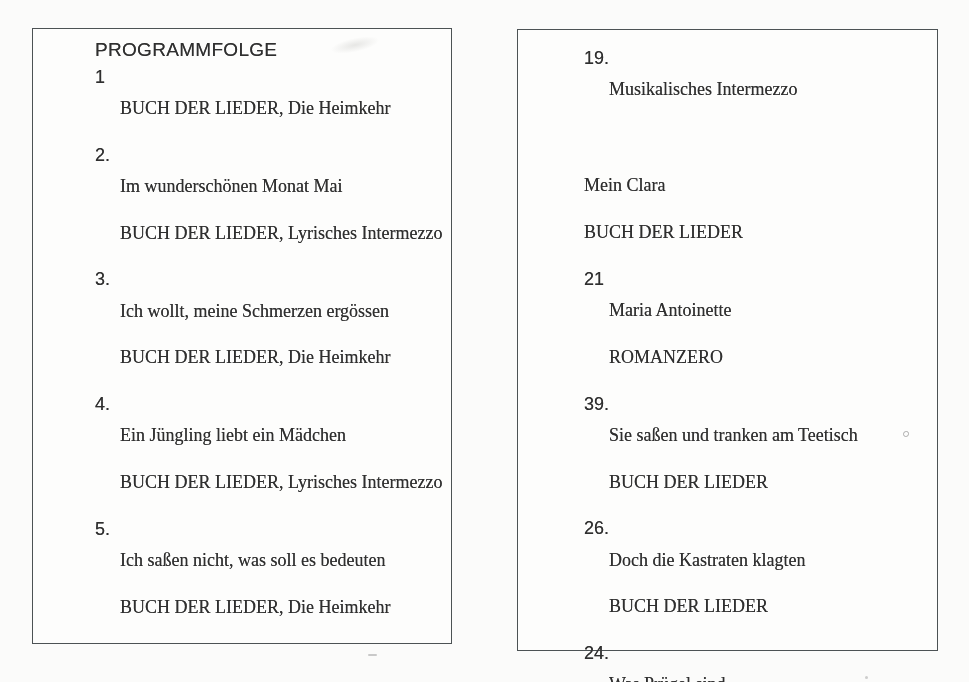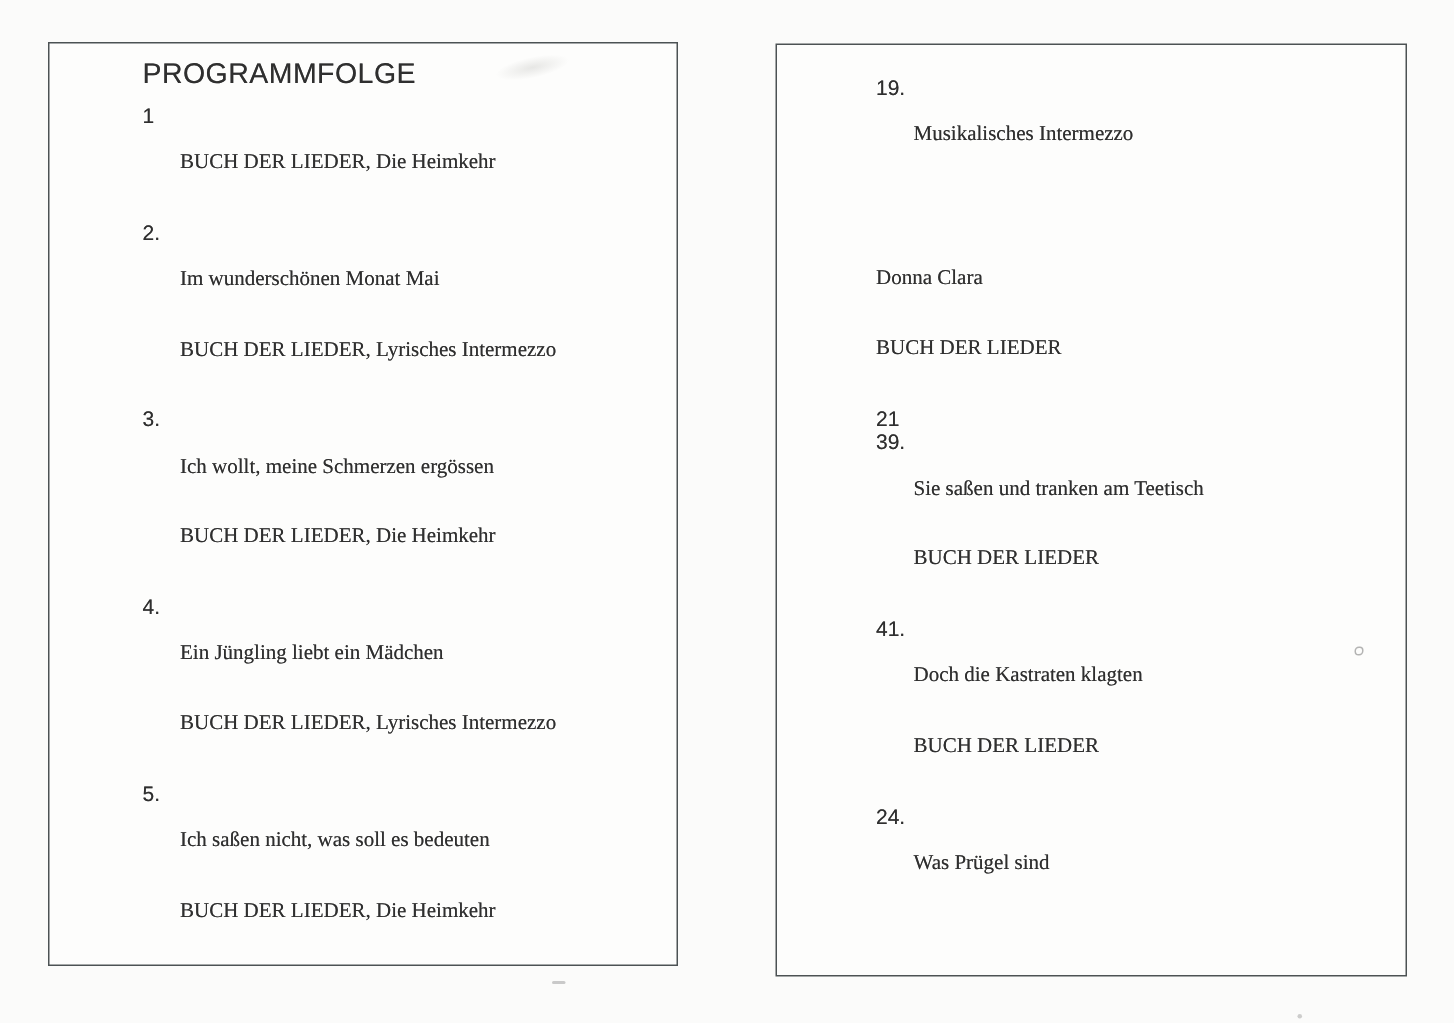--- a/index.html
+++ b/index.html
@@ -27,21 +27,21 @@
   .heading {
     font-size: 19px;
     line-height: 15.6px;
     letter-spacing: 0.3px;
     margin: 0 0 12px 0;
     text-shadow: 0 0 0.3px #6a6a6a;
   }
   .items { }
   .item {
     display: flex;
-    font-size: 14px;
+    font-size: 18px;
     line-height: 15.6px;
     margin: 0;
   }
   .item .num {
     flex: none;
     width: 25px;
     text-shadow: 0 0 0.3px #6a6a6a;
   }
   .item .lines { white-space: pre-wrap; text-shadow: 0 0 0.3px #6a6a6a; }
   .item .lines div { white-space: pre-wrap; font-family: Liberation Serif, serif; }
@@ -127,39 +127,43 @@
   <div class="item single-gap">
     <span class="num">19.</span>
     <span class="lines">
       <div>Musikalisches Intermezzo</div>
       
     </span>
   </div>
 
   <div class="item">
     <span class="lines">
-      <div>Donna Clara</div>
+      <div>Mein Clara</div>
       <div>BUCH DER LIEDER</div>
     </span>
   </div>
 
   <div class="item">
     <span class="num">21</span>
+    <span class="lines">
+      <div>Maria Antoinette</div>
+      <div>ROMANZERO</div>
+    </span>
   </div>
 
   <div class="item">
     <span class="num">39.</span>
     <span class="lines">
       <div>Sie saßen und tranken am Teetisch</div>
       <div>BUCH DER LIEDER</div>
     </span>
   </div>
 
   <div class="item">
-    <span class="num">41.</span>
+    <span class="num">26.</span>
     <span class="lines">
       <div>Doch die Kastraten klagten</div>
       <div>BUCH DER LIEDER</div>
     </span>
   </div>
 
   <div class="item">
     <span class="num">24.</span>
     <span class="lines">
       <div>Was Prügel sind</div>

